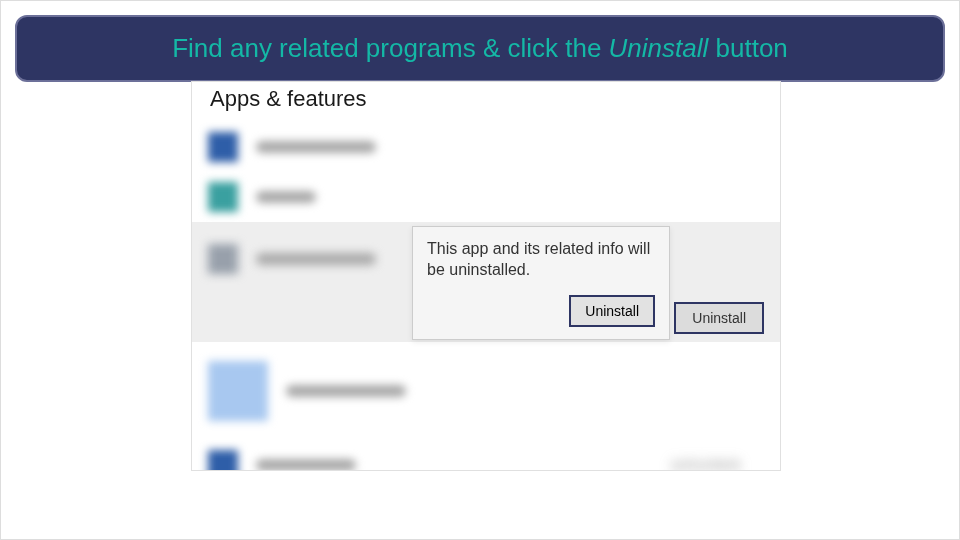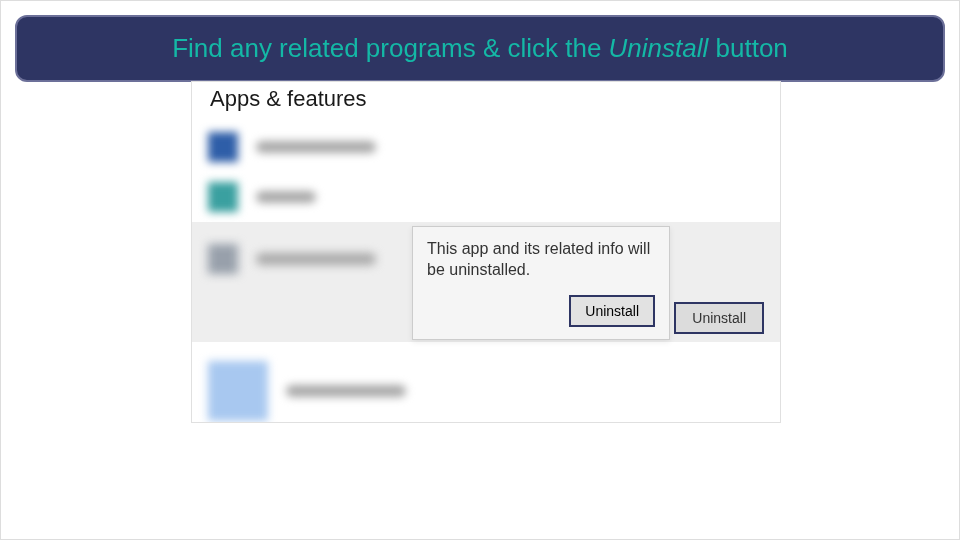--- a/index.html
+++ b/index.html
@@ -22,21 +22,21 @@
       font-size: 26px;
       font-weight: 500;
       text-align: center;
     }
     .banner em { font-style: italic; font-weight: 500; }
     .window {
       position: absolute;
       left: 190px;
       top: 80px;
       width: 590px;
-      height: 342px;
+      height: 390px;
       background: #ffffff;
       border: 1px solid #e0e0e0;
       overflow: hidden;
     }
     .window-title {
       font-size: 22px;
       font-weight: 400;
       padding: 4px 18px 10px 18px;
       color: #1a1a1a;
     }

